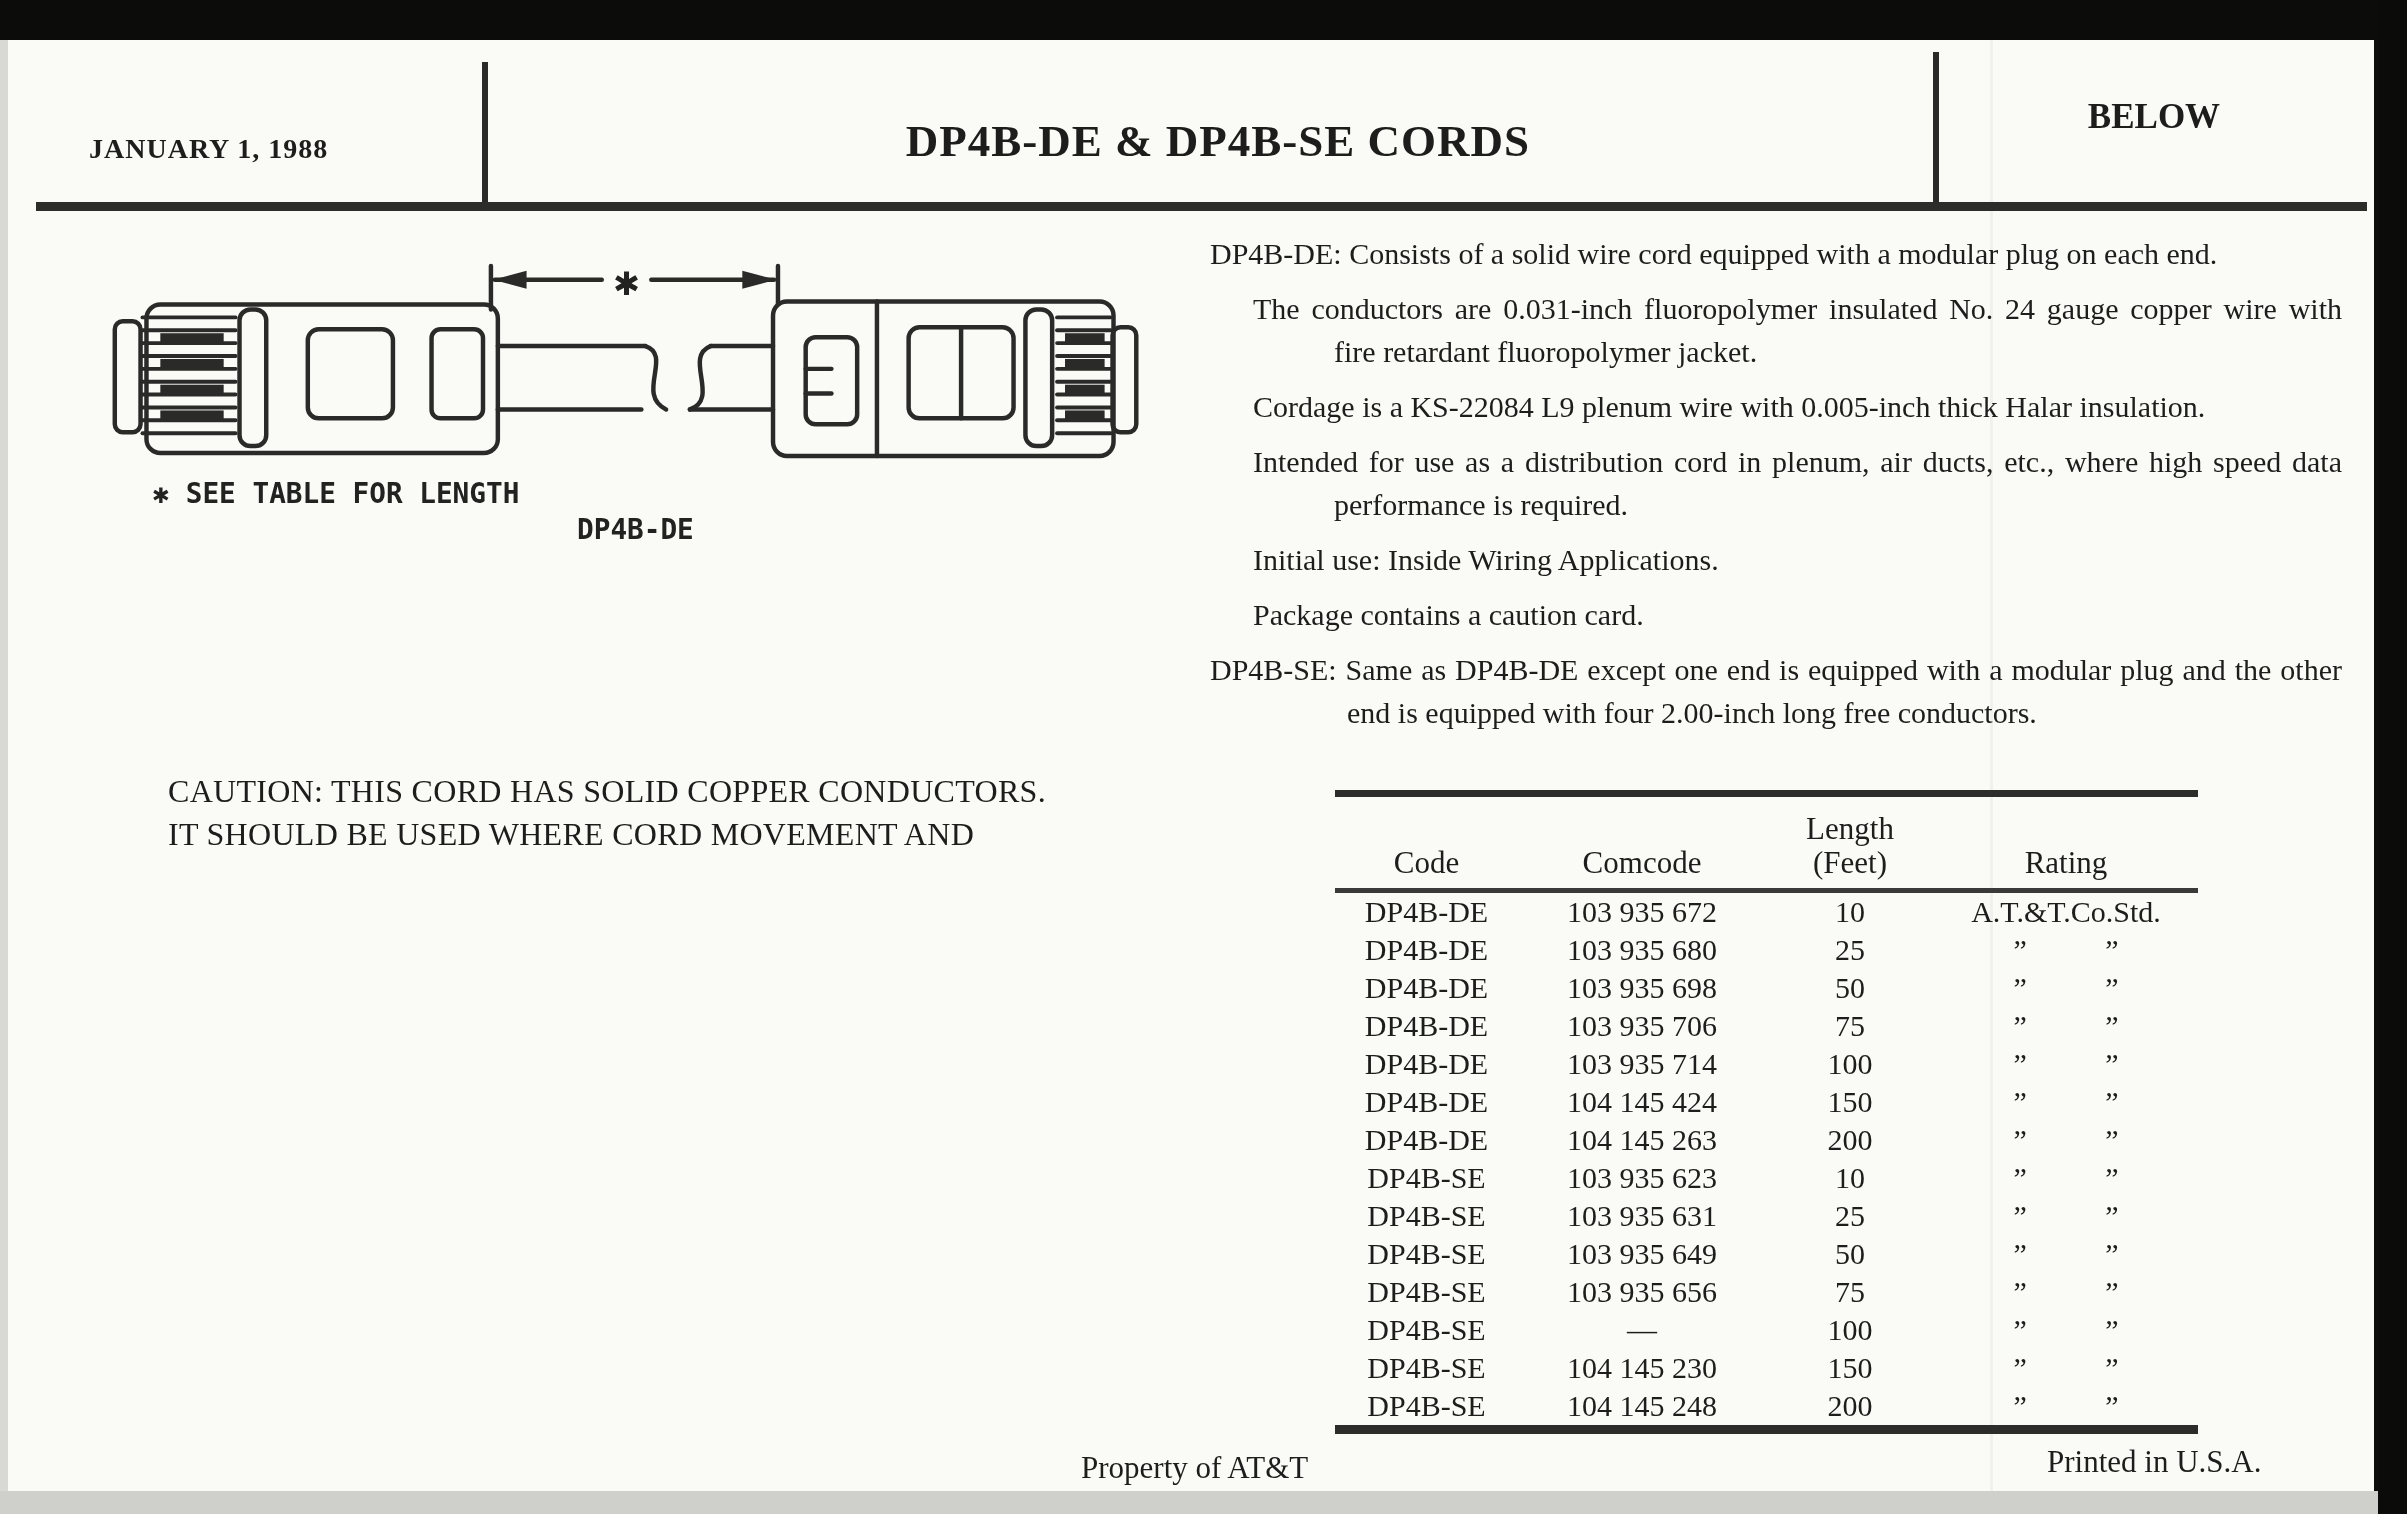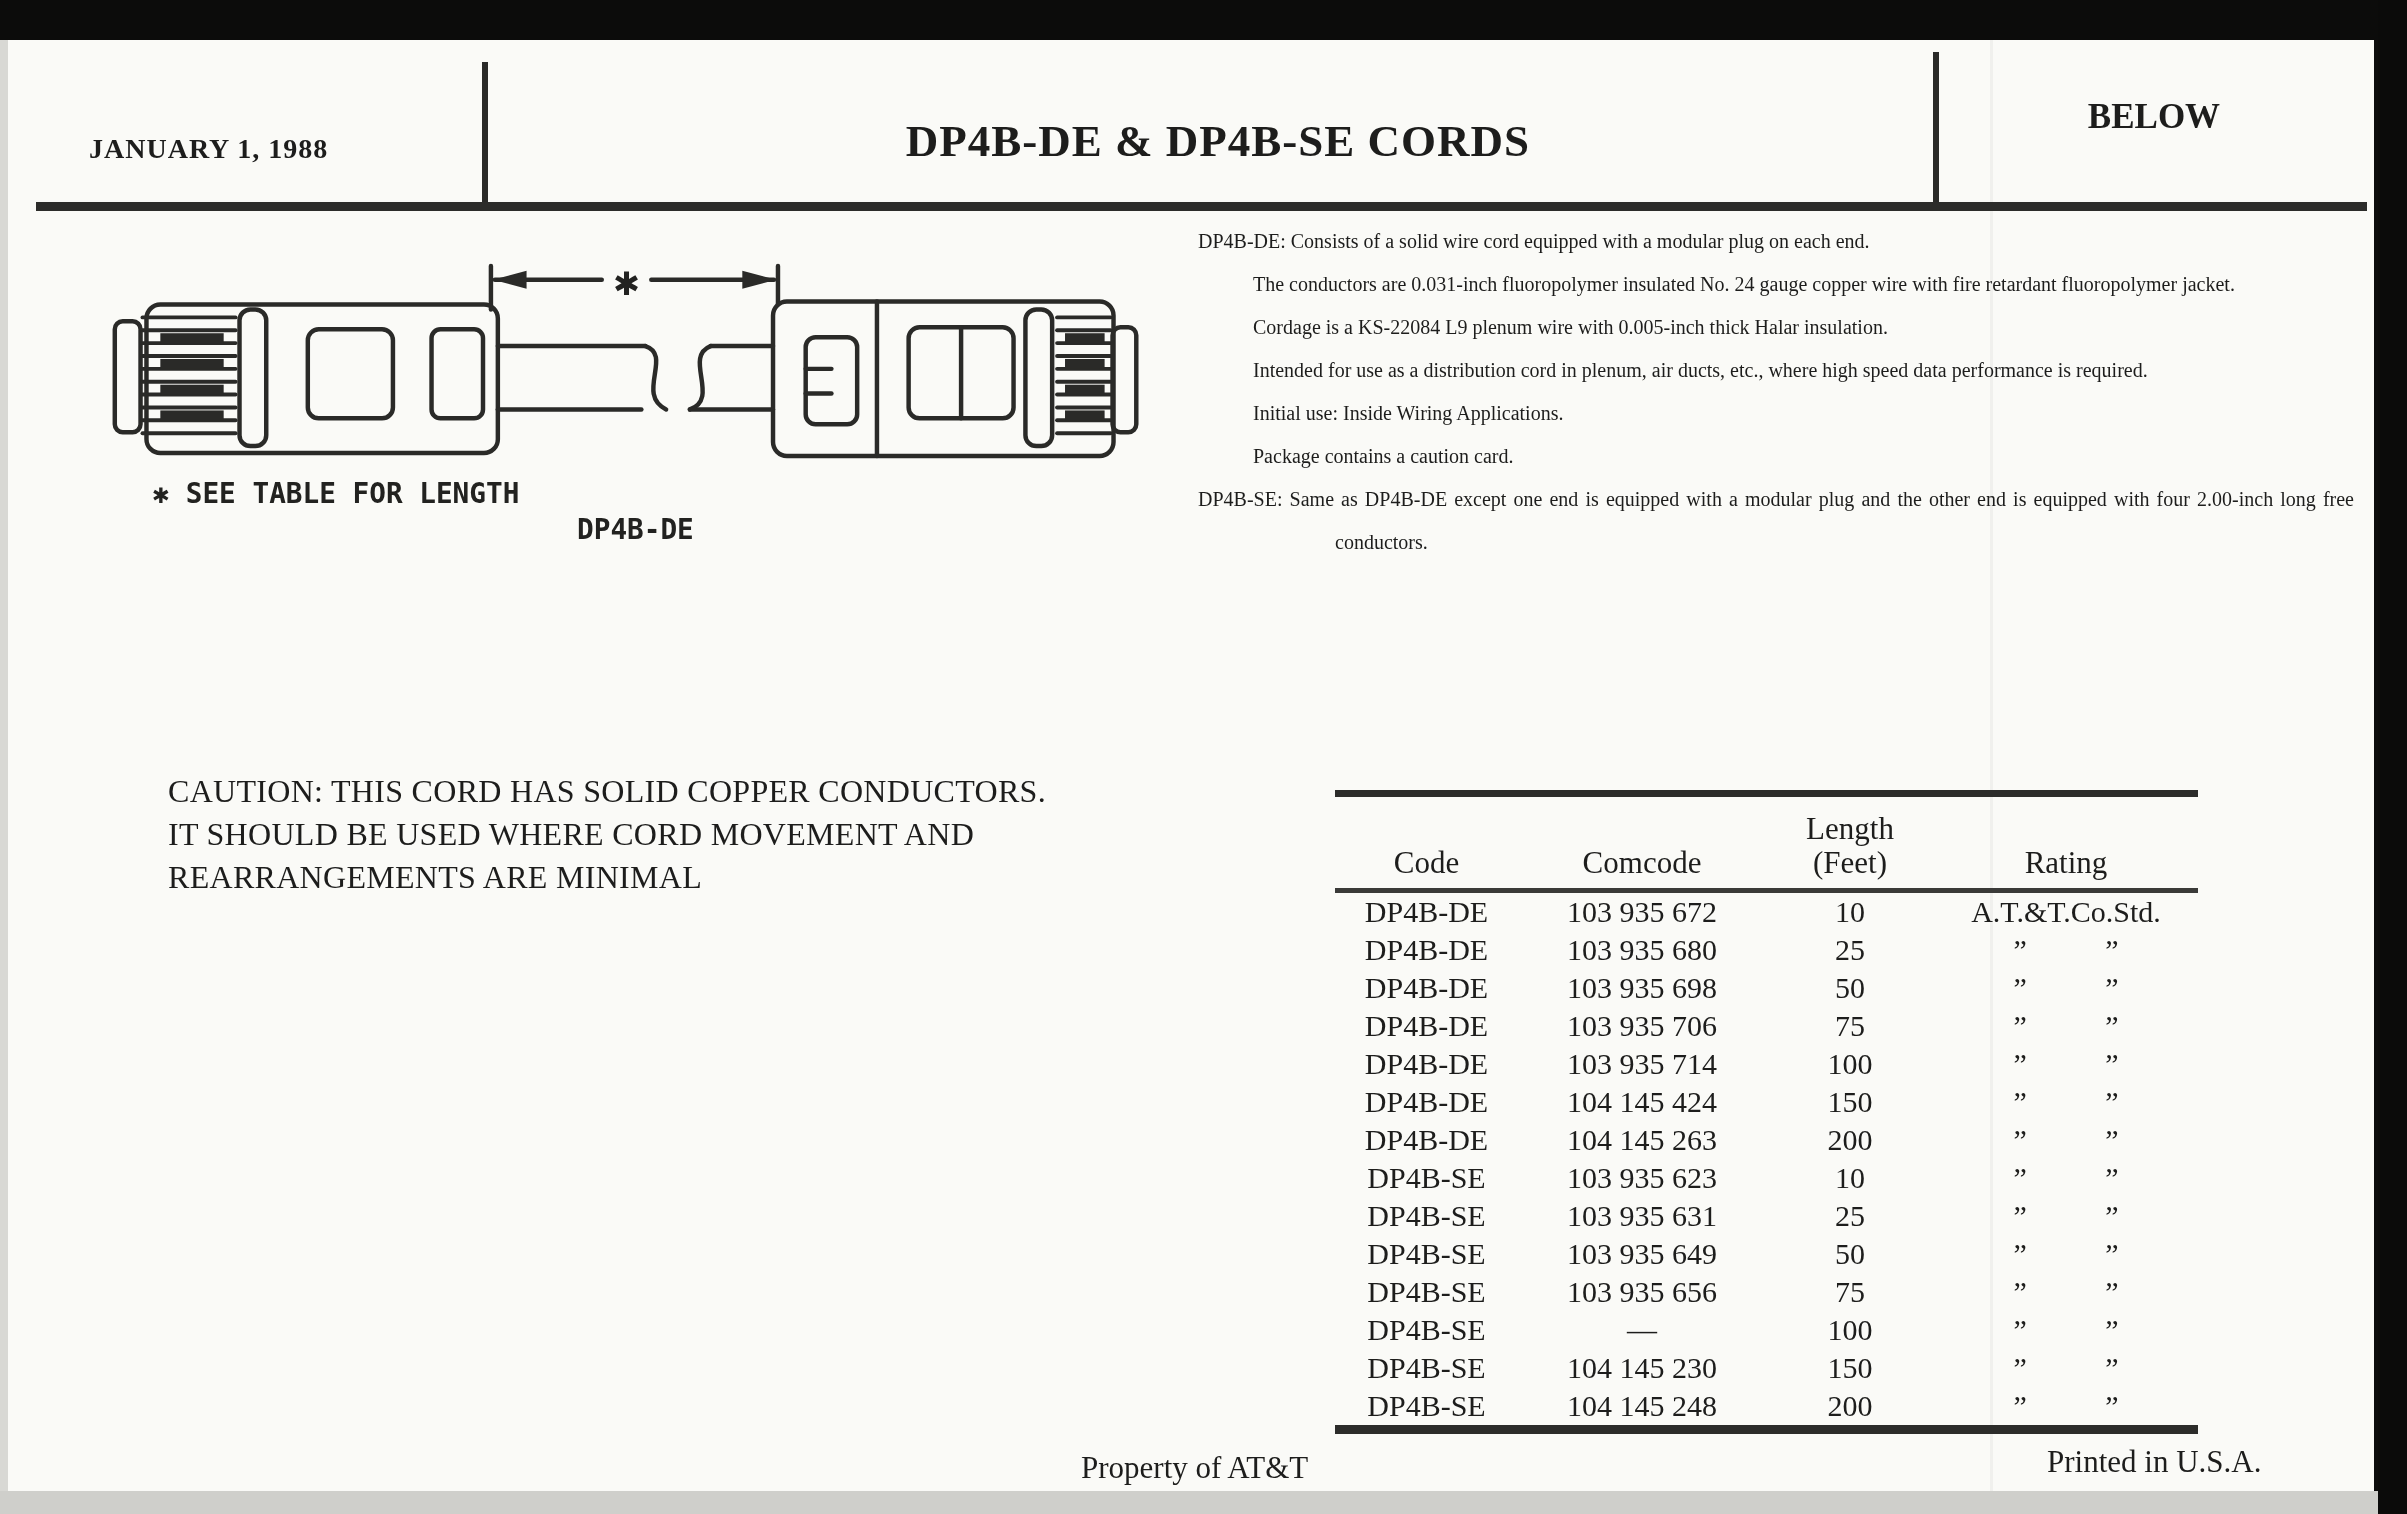--- a/index.html
+++ b/index.html
@@ -48,21 +48,21 @@
 
   
   .caution {
     left:160px; top:730px; width:1089px;
     font-size:32px; line-height:43px; letter-spacing:0.3px;
   }
 
   
   .description { left:1190px; top:180px; width:1156px; }
   .description p {
-    margin:0; font-size:20px; line-height:43px;
+    margin:12px; font-size:30px; line-height:43px;
     text-align:justify;
   }
   .description p.indent-1 { padding-left:137px; text-indent:-137px; }
   .description p.indent-2 { margin-left:55px; padding-left:81px; text-indent:-81px; }
 
   
   .parts-table { left:1327px; top:750px; width:863px; }
   .t-rule-top    { height:7px; background:#2c2c2a; }
   .t-rule-mid    { height:5px; background:#3a3a38; }
   .t-rule-bottom { height:9px; background:#2c2c2a; }
@@ -172,21 +172,20 @@
       </g>
 
       <text x="58" y="256" class="tech-label" font-size="28" stroke="none">✱ SEE TABLE FOR LENGTH</text>
       <text x="487" y="292" class="tech-label" font-size="28" stroke="none">DP4B-DE</text>
     </svg>
   </div>
 
   <div class="abs caution">
     <div>CAUTION: THIS CORD HAS SOLID COPPER CONDUCTORS.</div>
     <div>IT SHOULD BE USED WHERE CORD MOVEMENT AND</div>
-    <div>REARRANGEMENTS ARE MINIMAL</div>
   </div>
 
   <div class="abs description">
       <p class="indent-1">DP4B-DE: Consists of a solid wire cord equipped with a modular plug on each end.</p>
       <p class="indent-2">The conductors are 0.031-inch fluoropolymer insulated No. 24 gauge copper wire with fire retardant fluoropolymer jacket.</p>
       <p class="indent-2">Cordage is a KS-22084 L9 plenum wire with 0.005-inch thick Halar insulation.</p>
       <p class="indent-2">Intended for use as a distribution cord in plenum, air ducts, etc., where high speed data performance is required.</p>
       <p class="indent-2">Initial use: Inside Wiring Applications.</p>
       <p class="indent-2">Package contains a caution card.</p>
       <p class="indent-1">DP4B-SE: Same as DP4B-DE except one end is equipped with a modular plug and the other end is equipped with four 2.00-inch long free conductors.</p>

